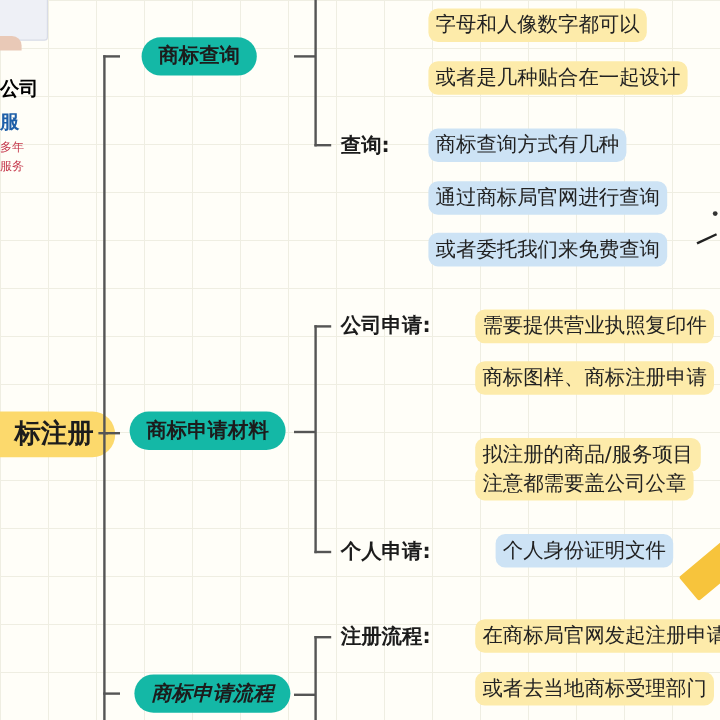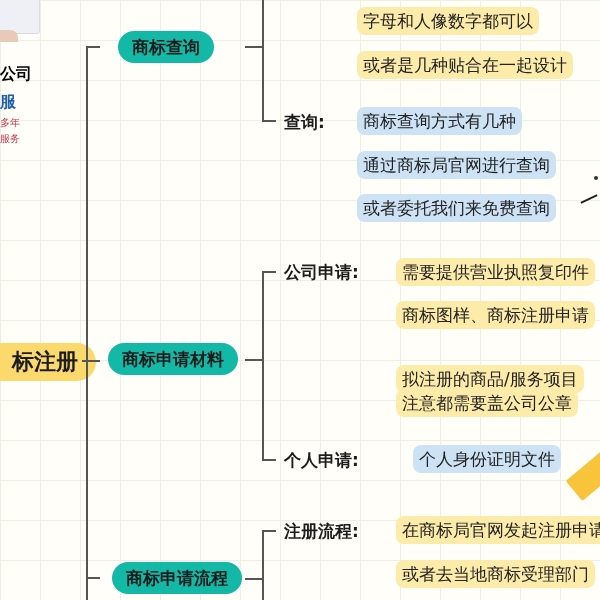--- a/index.html
+++ b/index.html
@@ -177,21 +177,21 @@
 </div>
 <div class="pill pill-yellow" style="left:396px;top:389px;">
   <span>注意都需要盖公司公章</span>
 </div>
 
 <div class="label" style="left:284px;top:446px;">个人申请:</div>
 <div class="pill pill-blue" style="left:396px;top:445px;margin-left:17px;">
   <span>个人身份证明文件</span>
 </div>
 
-<div class="pill pill-pink" style="left:112px;top:562px;">
+<div class="pill pill-pink" style="left:112px;top:562px;font-style:italic;">
   <span>商标申请流程</span>
 </div>
 <div class="line-h" style="left:245px;top:578px;width:18px;"></div>
 <div class="line-v" style="left:262px;top:530px;height:70px;"></div>
 <div class="line-h" style="left:262px;top:530px;width:14px;"></div>
 
 <div class="label" style="left:284px;top:517px;">注册流程:</div>
 <div class="pill pill-yellow" style="left:396px;top:516px;">
   <span>在商标局官网发起注册申请</span>
 </div>

